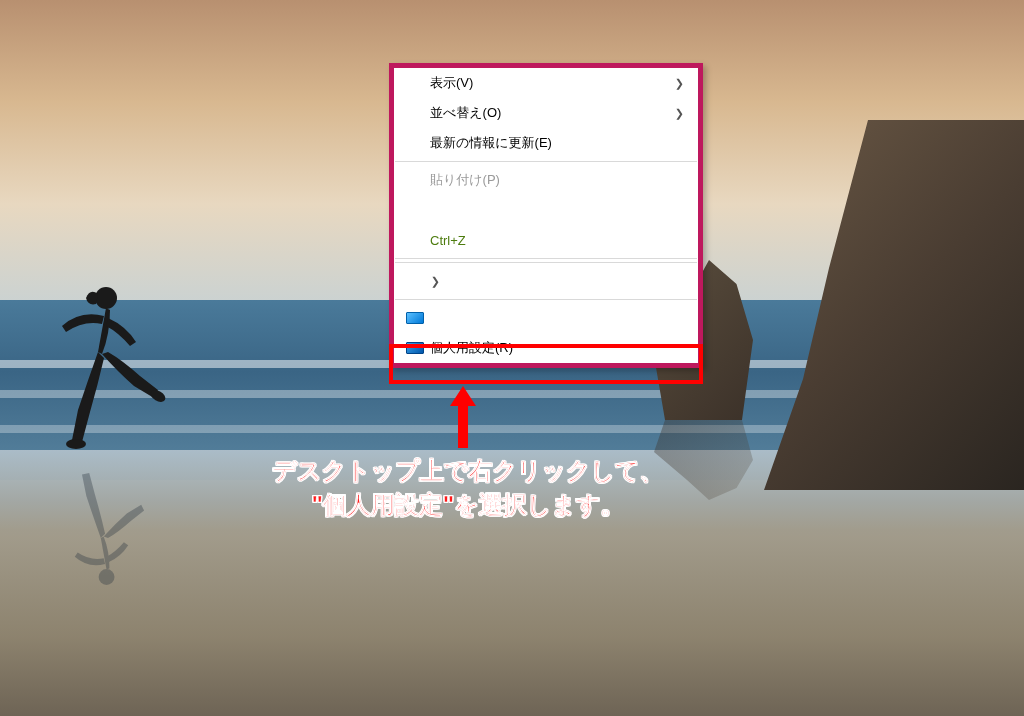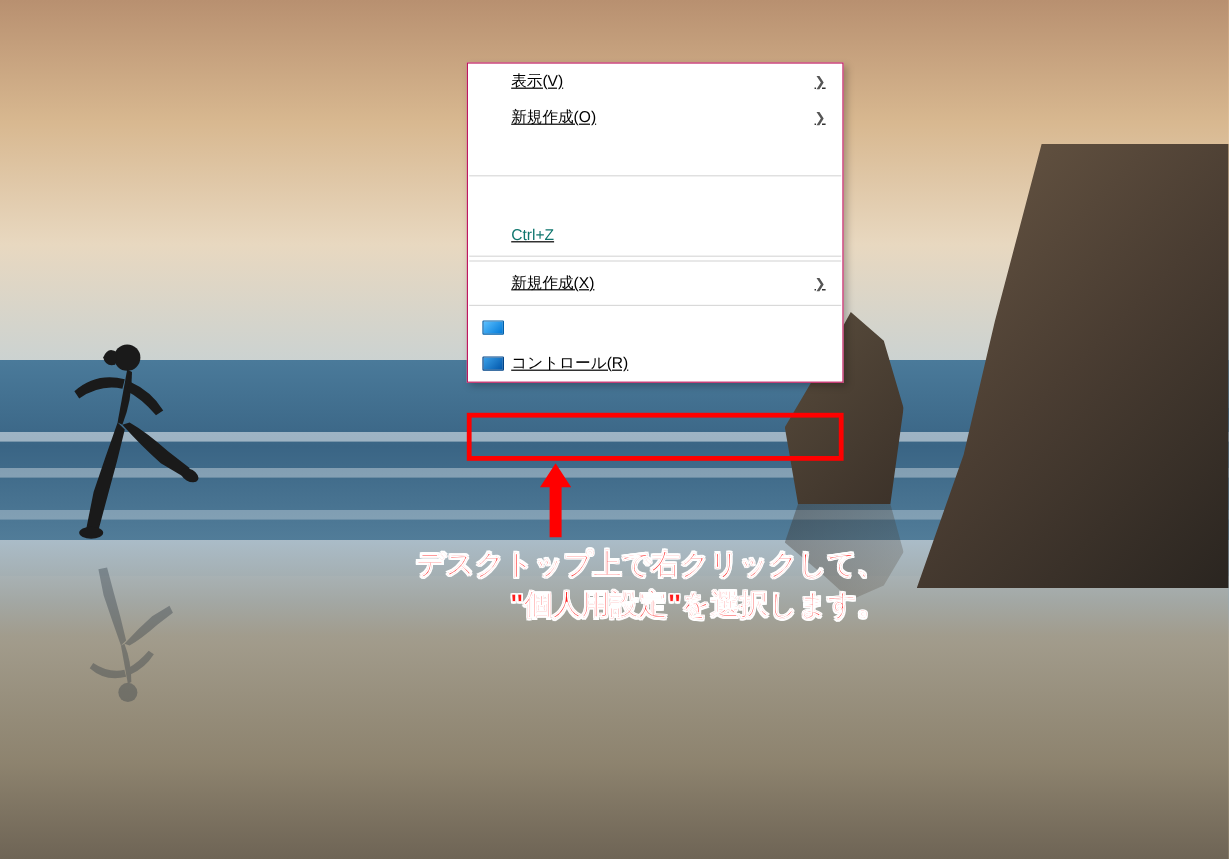--- a/index.html
+++ b/index.html
@@ -63,45 +63,44 @@
     .runner-reflection {
       position: absolute;
       left: 48px; top: 460px; width: 120px; height: 130px;
       transform: scaleY(-1);
       opacity: 0.35;
     }
     .runner-reflection svg { width: 100%; height: 100%; }
 
     .context-menu {
       position: absolute;
-      left: 389px; top: 52px;
+      left: 389px; top: 63px;
       width: 314px;
       background: #ffffff;
-      border: 1px solid #be185d;
+      border: 5px solid #be185d;
       box-shadow: 3px 3px 6px rgba(0,0,0,0.25);
       font-size: 13px;
       color: #000;
-      text-decoration: underline;
     }
     .menu-item {
       display: flex;
       align-items: center;
       height: 30px;
       padding: 0 14px 0 10px;
       position: relative;
       cursor: default;
     }
     .menu-item.disabled { color: #9a9a9a; }
     .menu-icon-slot {
       width: 22px; height: 18px;
       display: flex; align-items: center; justify-content: center;
       margin-right: 4px;
     }
     .menu-label { flex: 1; }
-    .menu-shortcut { color: #0f766e; font-size: 13px; }
+    .menu-shortcut { color: #4d7c0f; font-size: 13px; }
     .menu-chevron {
       width: 10px; text-align: right;
       color: #555; font-size: 11px;
     }
     .menu-separator {
       height: 1px;
       background: #d9d9d9;
       margin: 3px 1px;
     }
     .highlight-box {
@@ -114,21 +113,21 @@
     .callout-arrow {
       position: absolute;
       left: 450px; top: 386px;
       width: 26px; height: 62px;
     }
     .callout-arrow svg { width: 100%; height: 100%; }
     .callout-text {
       position: absolute;
       left: 198px; top: 454px;
       width: 540px;
-      text-align: right;
+      text-align: center;
       font-size: 24px;
       font-weight: bold;
       color: #ff1a1a;
       -webkit-text-stroke: 0.5px #ffffff;
       text-shadow:
         -1px -1px 0 #fff, 1px -1px 0 #fff, -1px 1px 0 #fff, 1px 1px 0 #fff,
         0 -1px 0 #fff, 0 1px 0 #fff, -1px 0 0 #fff, 1px 0 0 #fff;
       line-height: 1.4;
     }
     .nvidia-icon {
@@ -192,64 +191,68 @@
 <div class="context-menu">
 
   <div class="menu-item">
     <span class="menu-icon-slot"></span>
     <span class="menu-label">表示(V)</span>
     <span class="menu-chevron">❯</span>
   </div>
 
   <div class="menu-item">
     <span class="menu-icon-slot"></span>
-    <span class="menu-label">新規作成(O)</span>
+    <span class="menu-label">並べ替え(O)</span>
     <span class="menu-chevron">❯</span>
   </div>
 
   <div class="menu-item">
     <span class="menu-icon-slot"></span>
-  </div>
-
-  <div class="menu-separator"></div>
-
+    <span class="menu-label">最新の情報に更新(E)</span>
+  </div>
+
+  <div class="menu-separator"></div>
 
   <div class="menu-item disabled">
     <span class="menu-icon-slot"></span>
+    <span class="menu-label">貼り付け(P)</span>
+  </div>
+
+  <div class="menu-item disabled">
+    <span class="menu-icon-slot"></span>
   </div>
 
   <div class="menu-item">
     <span class="menu-icon-slot"></span>
     <span class="menu-shortcut">Ctrl+Z</span>
   </div>
 
   <div class="menu-separator"></div>
 
 
   <div class="menu-separator"></div>
 
   <div class="menu-item">
     <span class="menu-icon-slot"></span>
-    <span class="menu-label">新規作成(X)</span>
     <span class="menu-chevron">❯</span>
   </div>
 
   <div class="menu-separator"></div>
 
   <div class="menu-item">
     <span class="menu-icon-slot">
         <span class="display-icon"></span>
       </span>
   </div>
 
   <div class="menu-item">
     <span class="menu-icon-slot">
         <span class="personalize-icon"></span>
       </span>
-    <span class="menu-label">コントロール(R)</span>
+    <span class="menu-label">個人用設定(R)</span>
   </div>
 
 </div>
 
 <div class="highlight-box"></div>
 
 <div class="callout-arrow">
   <svg viewBox="0 0 26 62">
     <path d="M13 0 L0 20 L8 20 L8 62 L18 62 L18 20 L26 20 Z" fill="#ff0000"></path>
   </svg>

